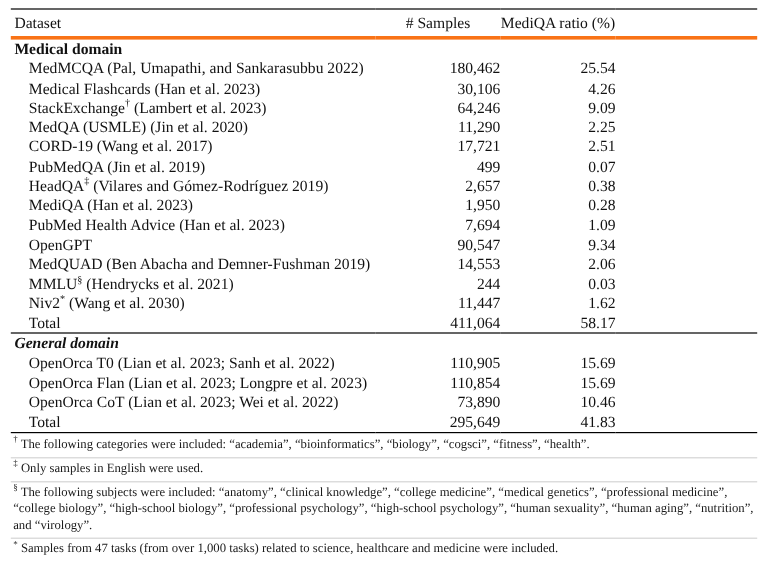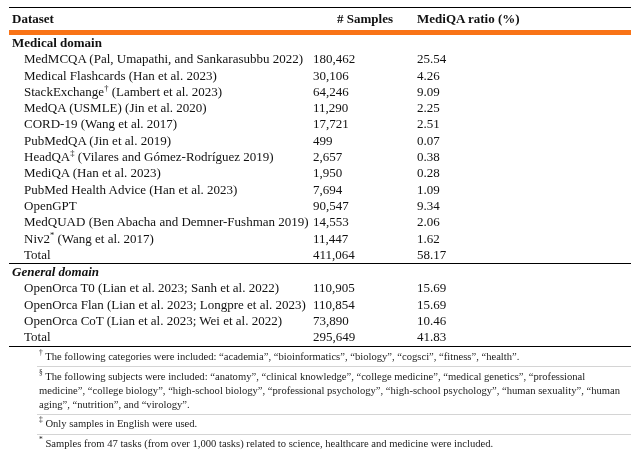--- a/index.html
+++ b/index.html
@@ -19,54 +19,53 @@
     border-bottom: 1px solid #000;
     table-layout: fixed;
   }
   col.c-ds { width: auto; }
   col.c-n  { width: 104px; }
   col.c-r  { width: 96px; }
   col.c-sp { width: 118px; }
 
   thead th {
     border-top: 1.5px solid #000;
-    border-bottom: 5px solid #f97316;
-    font-weight: bold;
+    border-bottom: 3px solid #f97316;
+    font-weight: normal;
     font-size: 13px;
     padding: 3px 0;
     white-space: nowrap;
   }
   th.left { text-align: left; padding-left: 3px; }
   th.center { text-align: center; }
 
   td {
     font-size: 13px;
     line-height: 16.3px;
     padding: 0;
     white-space: nowrap;
     overflow: hidden;
   }
   td.ds { padding-left: 15px; }
-  td.num { text-align: left; }
+  td.num { text-align: right; }
   tr.section td {
     font-weight: bold;
     padding-left: 3px;
   }
   tr.rule-top td { border-top: 1px solid #000; font-style: italic; }
 
   sup { font-size: 8.5px; line-height: 0; }
 
   .footnotes { margin-top: 1px; }
   .footnote {
     font-size: 10.6px;
     line-height: 13.8px;
     padding: 2.5px 2px;
     border-bottom: 1px solid #d4d4d4;
     color: #1a1a1a;
-    margin-left: 28px;
   }
   .footnote:last-child { border-bottom: none; }
   .footnote sup { font-size: 7.5px; }
 </style>
 </head>
 <body>
 
 <div class="wrap">
   <table>
     <colgroup>
@@ -147,21 +146,27 @@
           <td class="num">9.34</td>
           <td></td>
         </tr>
         <tr>
           <td class="ds"><span>MedQUAD (Ben Abacha and Demner-Fushman 2019)</span></td>
           <td class="num">14,553</td>
           <td class="num">2.06</td>
           <td></td>
         </tr>
         <tr>
-          <td class="ds"><span>Niv2</span><sup>*</sup><span> (Wang et al. 2017)</span></td>
+          <td class="ds"><span>MMLU</span><sup>§</sup><span> (Hendrycks et al. 2021)</span></td>
+          <td class="num">244</td>
+          <td class="num">0.03</td>
+          <td></td>
+        </tr>
+        <tr>
+          <td class="ds"><span>Niv2</span><sup>*</sup><span> (Wang et al. 2030)</span></td>
           <td class="num">11,447</td>
           <td class="num">1.62</td>
           <td></td>
         </tr>
         <tr>
           <td class="ds"><span>Total</span></td>
           <td class="num">411,064</td>
           <td class="num">58.17</td>
           <td></td>
         </tr>
@@ -189,17 +194,17 @@
         <tr>
           <td class="ds"><span>Total</span></td>
           <td class="num">295,649</td>
           <td class="num">41.83</td>
           <td></td>
         </tr>
       </tbody>
   </table>
   <div class="footnotes">
       <div class="footnote"><sup>†</sup> The following categories were included: “academia”, “bioinformatics”, “biology”, “cogsci”, “fitness”, “health”.</div>
+      <div class="footnote"><sup>‡</sup> Only samples in English were used.</div>
       <div class="footnote"><sup>§</sup> The following subjects were included: “anatomy”, “clinical knowledge”, “college medicine”, “medical genetics”, “professional medicine”, “college biology”, “high-school biology”, “professional psychology”, “high-school psychology”, “human sexuality”, “human aging”, “nutrition”, and “virology”.</div>
-      <div class="footnote"><sup>‡</sup> Only samples in English were used.</div>
       <div class="footnote"><sup>*</sup> Samples from 47 tasks (from over 1,000 tasks) related to science, healthcare and medicine were included.</div>
     </div>
 </div>
 
 </body></html>

